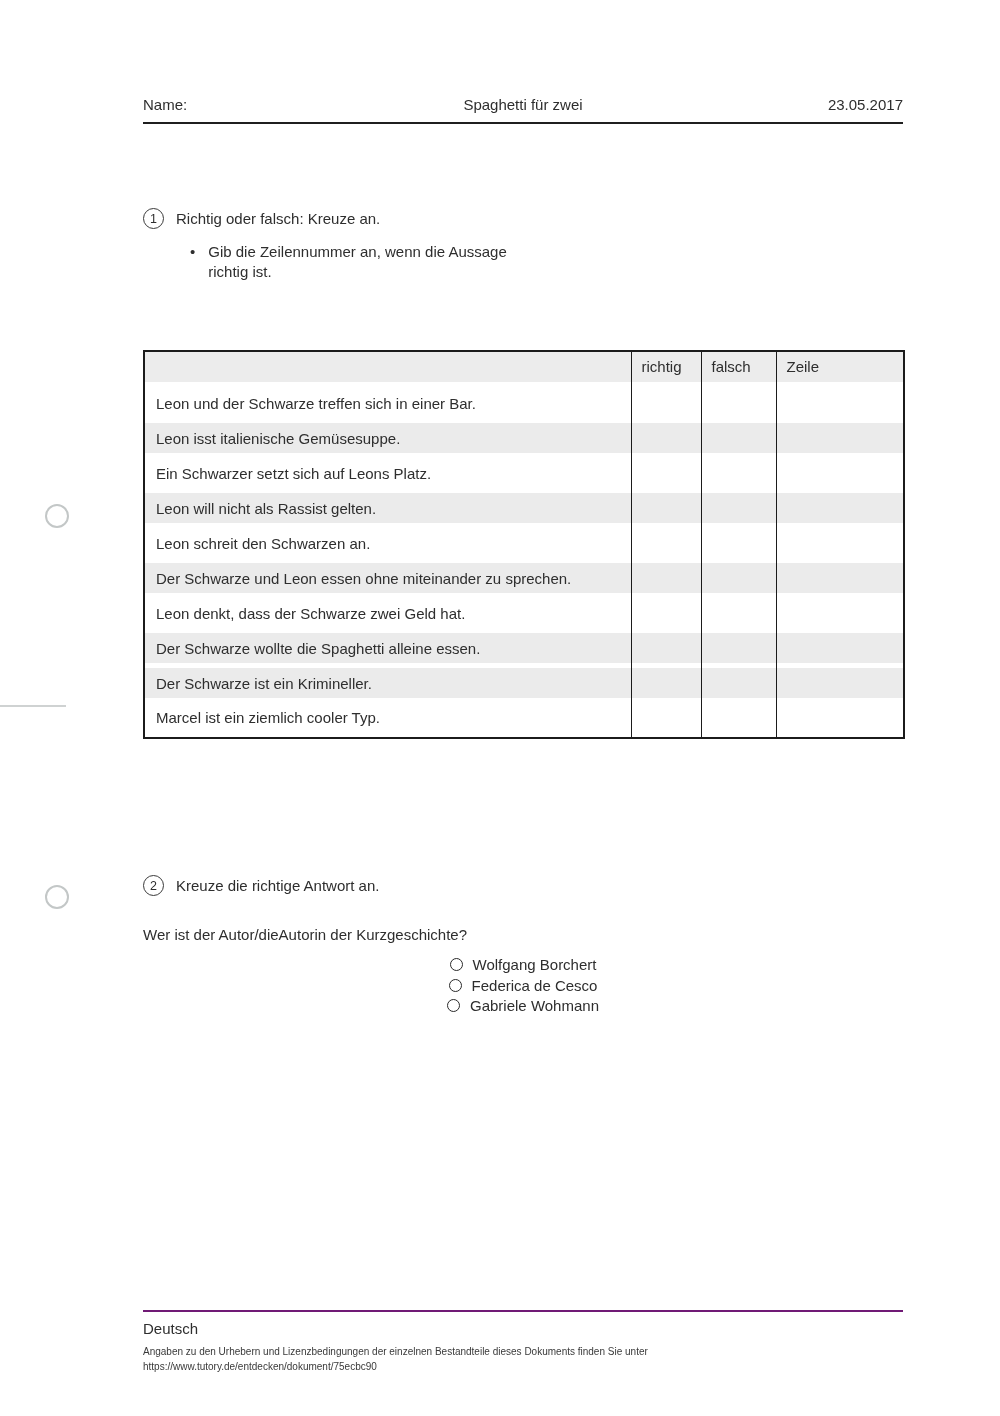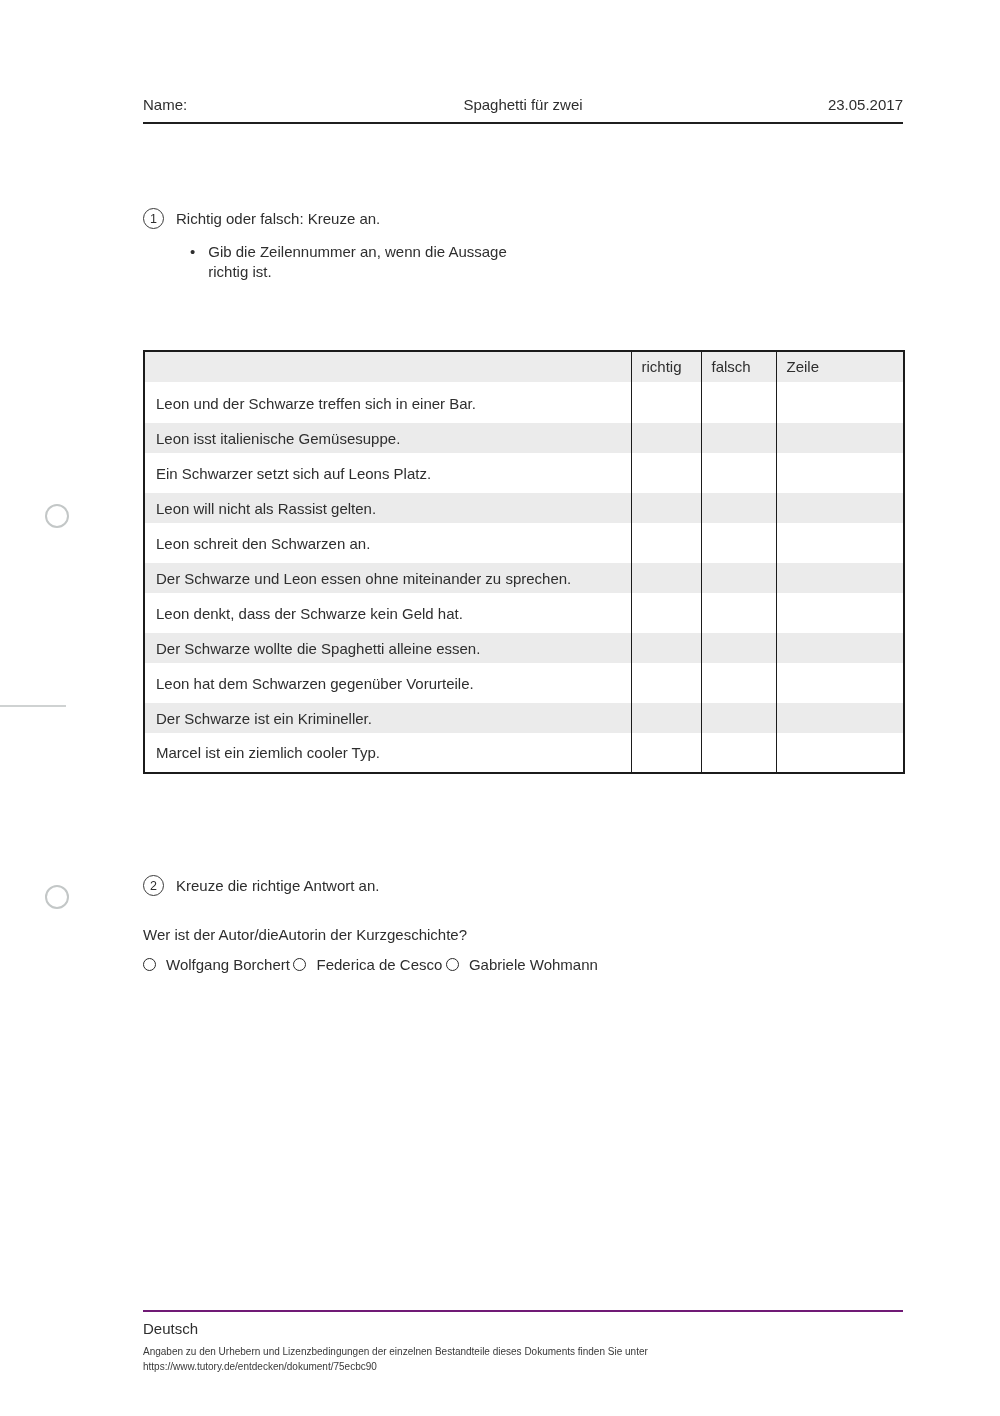--- a/index.html
+++ b/index.html
@@ -76,21 +76,21 @@
   th:first-child, td:first-child { border-left: none; }
   thead tr { height: 37px; }
   tbody tr { height: 35px; padding-left: 34px; }
   th { padding: 0 0 7px 10px; }
   td { padding: 0 0 5px 11px; }
   thead tr th { background: linear-gradient(#ececec 0, #ececec 30px, #ffffff 30px); }
   tr.stripe td { background: linear-gradient(#ebebeb 0, #ebebeb 30px, #ffffff 30px); }
 
   
   .question { margin-top: 29px; line-height: 19px; }
-  .options { margin-top: 12px; display: flex; flex-direction: row; gap: 3.5px; align-items: center; }
+  .options { margin-top: 12px; display: flex; flex-direction: column; gap: 3.5px; align-items: center; }
   .option { display: flex; align-items: center; gap: 10px; line-height: 17px; }
   .radio {
     width: 13px; height: 13px;
     border: 1.6px solid #2a2a2a;
     border-radius: 50%;
     flex: 0 0 auto;
     background: #ffffff;
   }
 
   
@@ -203,39 +203,33 @@
     </tr>
 
     <tr class="stripe">
       <td>Der Schwarze und Leon essen ohne miteinander zu sprechen.</td>
       <td></td>
       <td></td>
       <td></td>
     </tr>
 
     <tr>
-      <td>Leon denkt, dass der Schwarze kein Geld hat.</td>
+      <td>Leon denkt, dass der Schwarze zwei Geld hat.</td>
       <td></td>
       <td></td>
       <td></td>
     </tr>
 
     <tr class="stripe">
       <td>Der Schwarze wollte die Spaghetti alleine essen.</td>
       <td></td>
       <td></td>
       <td></td>
     </tr>
 
-    <tr>
-      <td>Leon hat dem Schwarzen gegenüber Vorurteile.</td>
-      <td></td>
-      <td></td>
-      <td></td>
-    </tr>
 
     <tr class="stripe">
       <td>Der Schwarze ist ein Krimineller.</td>
       <td></td>
       <td></td>
       <td></td>
     </tr>
 
     <tr>
       <td>Marcel ist ein ziemlich cooler Typ.</td>

